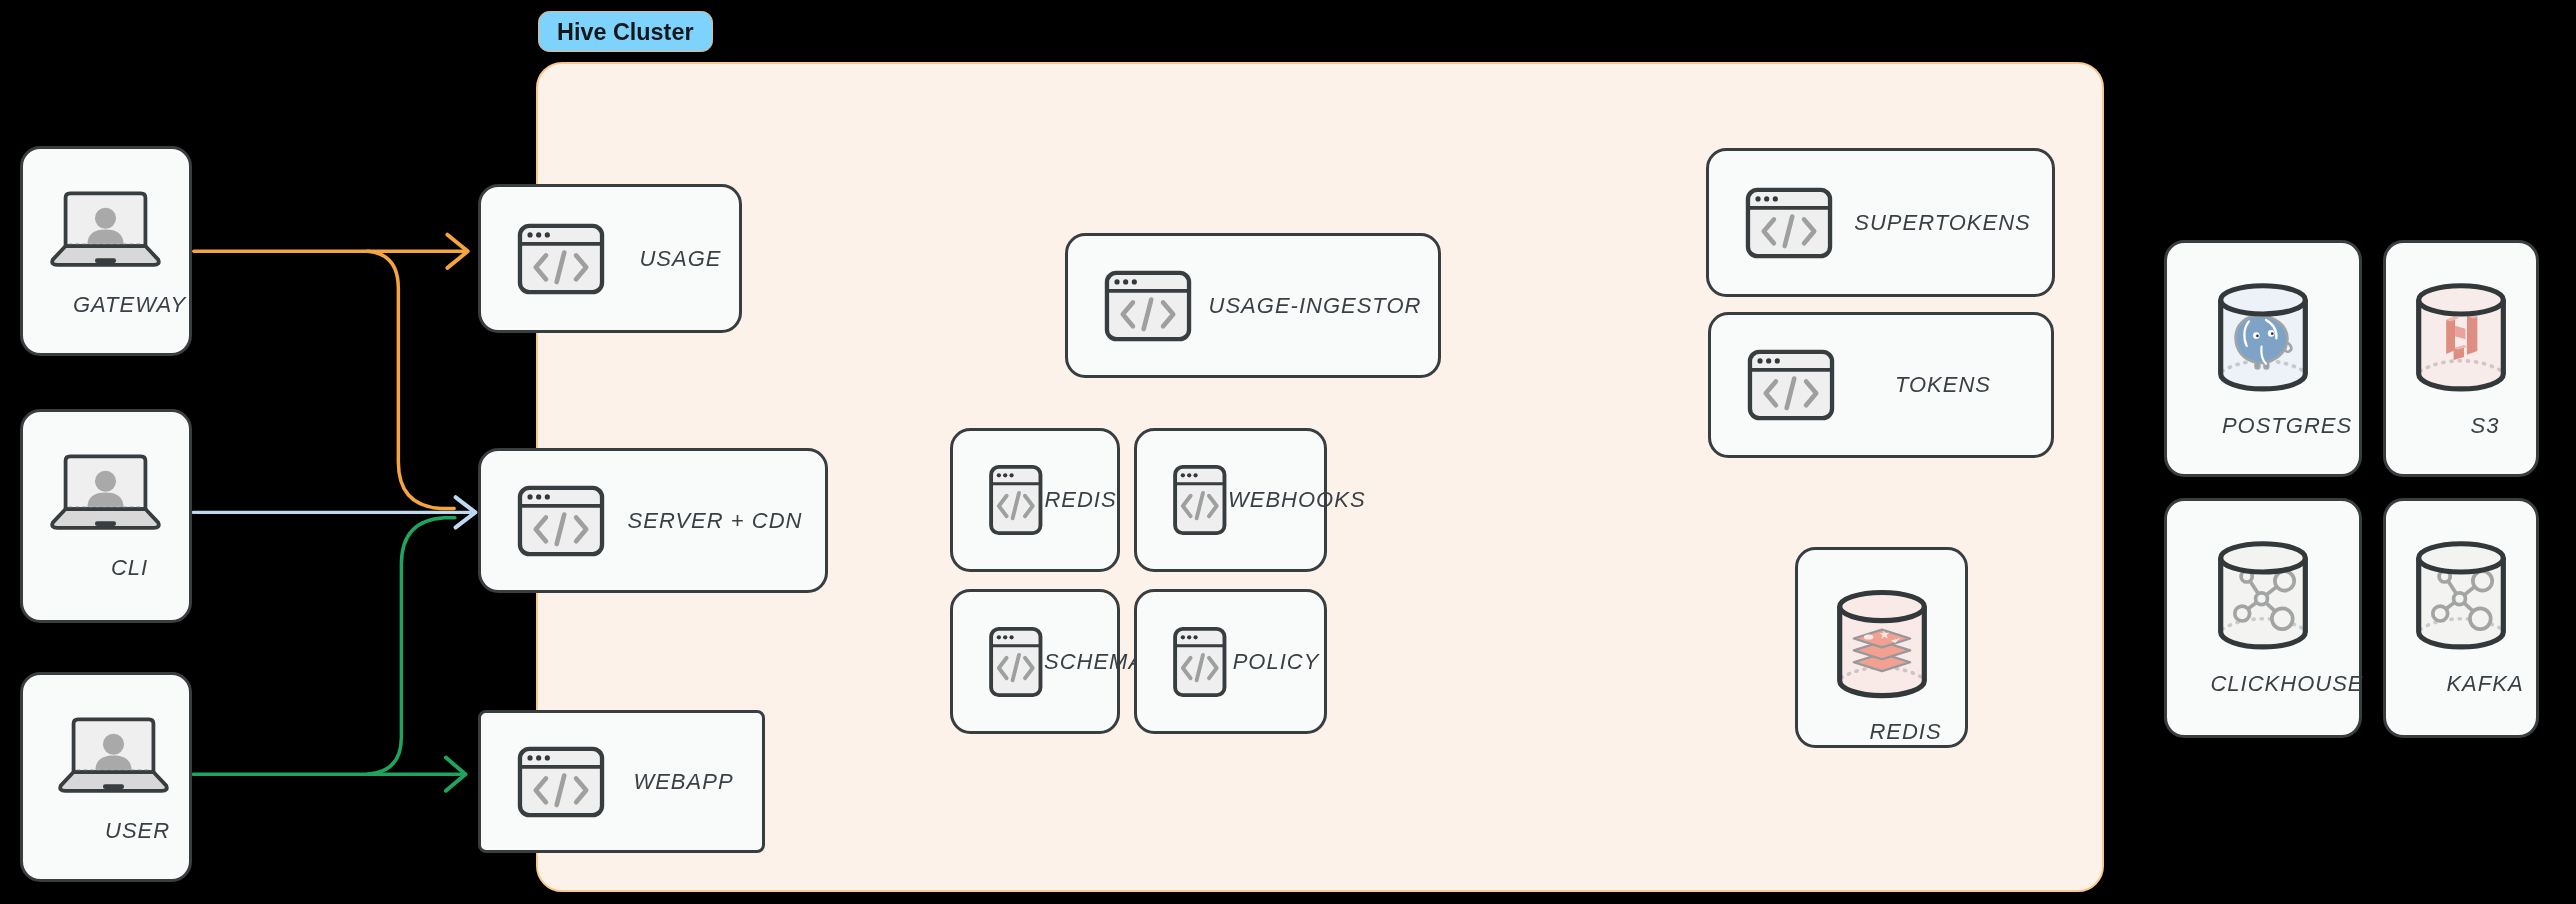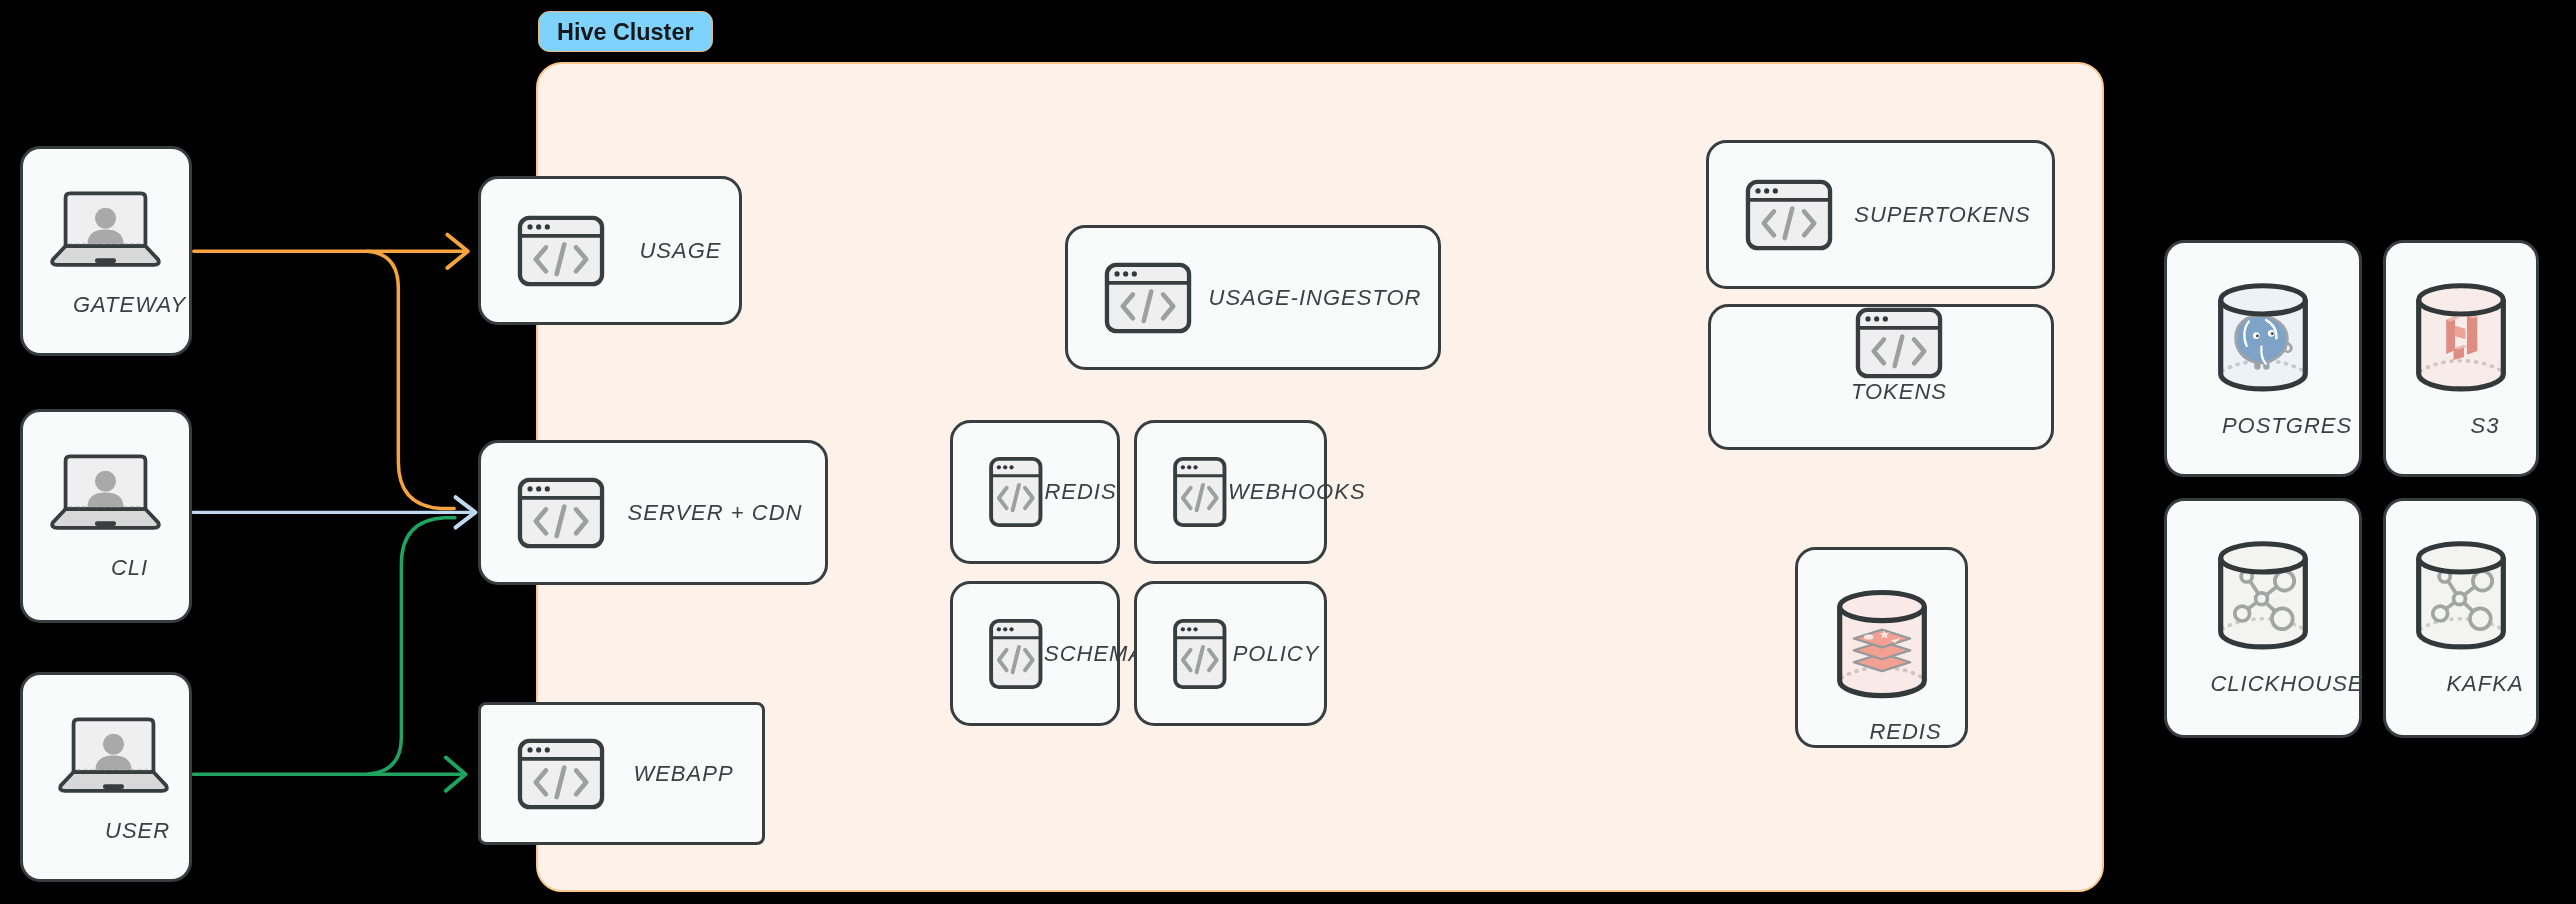--- a/index.html
+++ b/index.html
@@ -11,21 +11,21 @@
   .cluster-pill{position:absolute;left:538px;top:10.6px;height:41px;line-height:41px;
            padding:0 18px;background:#7dd3fc;border:1.5px solid #EDB77F;border-radius:11.3px;
            font-size:23.4px;font-weight:600;color:#15171A;box-sizing:border-box;}
   
   .edges{position:absolute;left:0;top:0;width:2576px;height:904px;pointer-events:none;}
   
   .node{position:absolute;background:#F9FAFA;border:3.8px solid #383D40;border-radius:20.4px;
         box-sizing:border-box;display:flex;align-items:center;}
   .lbl{font-size:22px;font-style:italic;letter-spacing:1px;color:#3A4045;white-space:nowrap;}
   
-  .svc{flex-direction:row;padding-left:36px;}
+  .svc{flex-direction:row;padding-left:36px;margin-top:8px;}
   .svc .lbl{flex:1;text-align:center;}
   .ic-wide{width:88px;height:72px;flex:0 0 auto;}
   .ic-tall{width:55px;height:72px;flex:0 0 auto;}
   
   .vert{flex-direction:column;align-items:center;justify-content:flex-start;}
   .ic-laptop{width:113px;height:79px;margin-top:41px;}
   .vert .lbl{margin-top:22.6px;margin-left:48px;}
   .ic-db{width:98px;height:112px;margin-top:38px;}
   .ds .lbl{margin-top:19.6px;}
   
@@ -34,21 +34,21 @@
   .n-user{left:19.6px;top:672px;width:172px;height:210px;padding-left:16px;}
   .n-usage{left:478px;top:176px;width:264px;height:149px;gap:17px;}
   .n-server{left:478px;top:440px;width:350px;height:145px;}
   .n-webapp{left:478px;top:702px;width:287px;height:143px;border-radius:8px;}
   .n-ingestor{left:1065px;top:225px;width:376px;height:145px;}
   .n-emails{left:950px;top:420px;width:170px;height:144px;}
   .n-webhooks{left:1134px;top:420px;width:193px;height:144px;}
   .n-schema{left:950px;top:581px;width:170px;height:145px;}
   .n-policy{left:1134px;top:581px;width:193px;height:145px;}
   .n-supertokens{left:1706px;top:140px;width:349px;height:149px;}
-  .n-tokens{left:1708px;top:304px;width:346px;height:146px;flex-direction:column;}
+  .n-tokens{left:1708px;top:304px;width:346px;height:146px;}
   .n-redis{left:1795px;top:547px;width:173px;height:201px;}
   .n-postgres{left:2164px;top:240px;width:198px;height:237px;}
   .n-s3{left:2383px;top:240px;width:156px;height:237px;}
   .n-clickhouse{left:2164px;top:498px;width:198px;height:240px;}
   .n-kafka{left:2383px;top:498px;width:156px;height:240px;}
   .defs{position:absolute;width:0;height:0;}
 </style>
 </head>
 <body>
 

